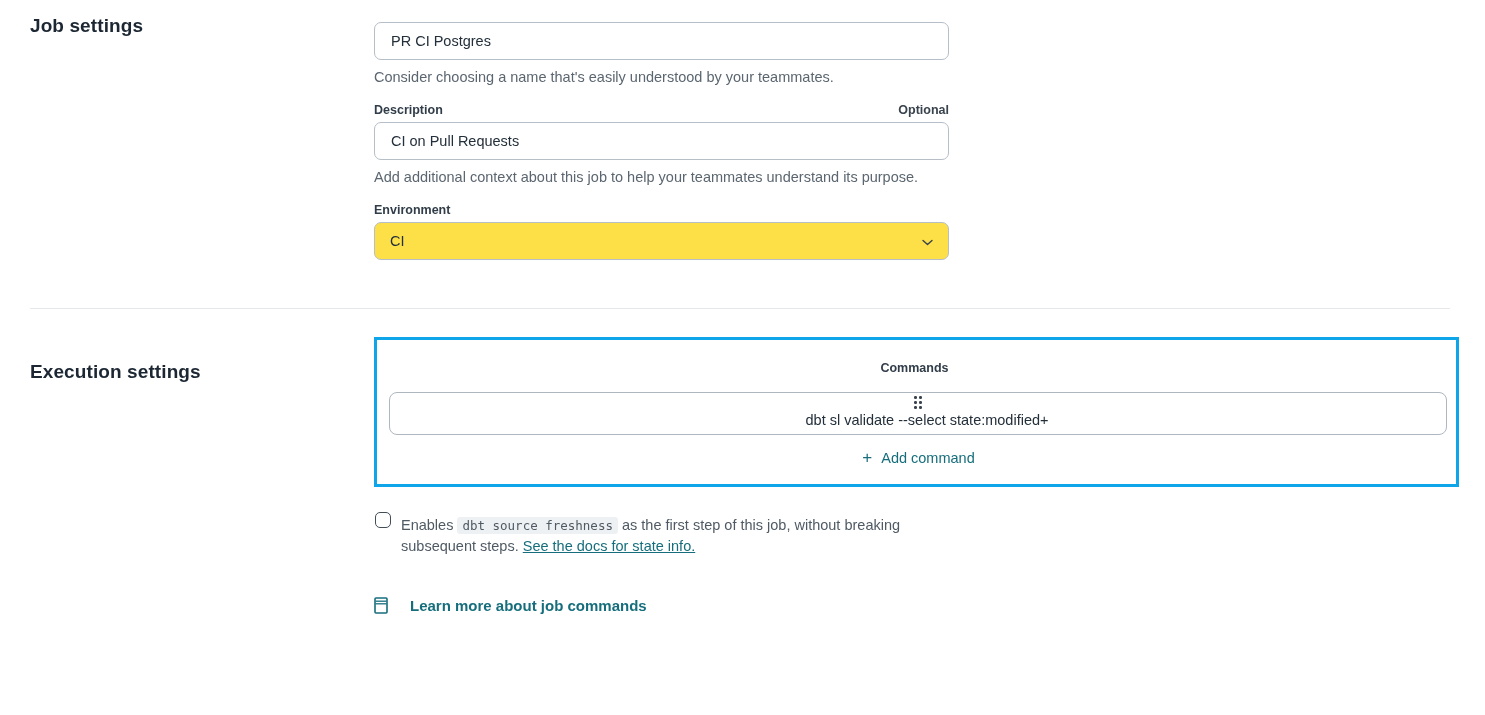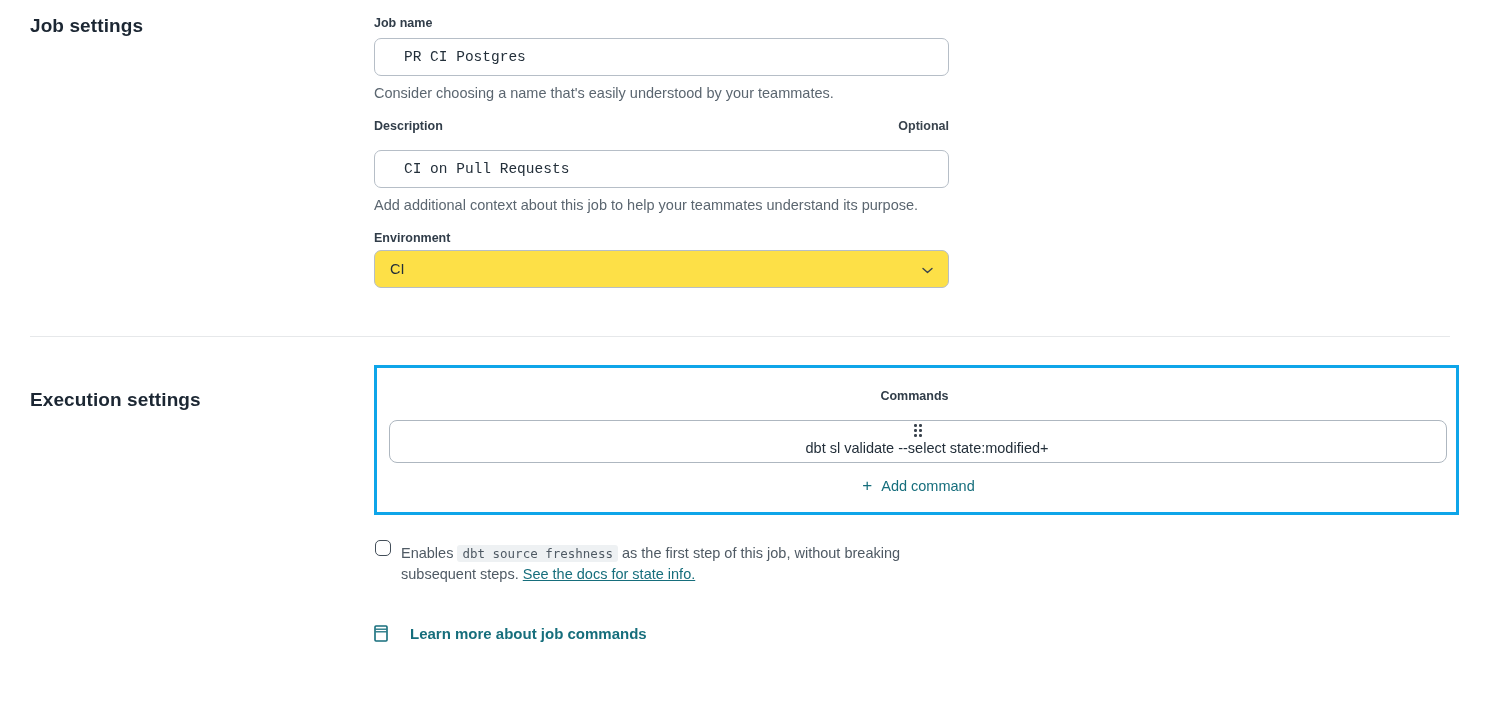--- a/index.html
+++ b/index.html
@@ -16,22 +16,22 @@
   .form-col { width: 575px; }
   .exec-col { width: 1087px; }
 
   .field-label { font-size: 12.5px; font-weight: 700; color: #313d49; line-height: 16px; }
   .label-row { display: flex; justify-content: space-between; align-items: baseline; }
   .optional-tag { font-size: 12.5px; font-weight: 600; color: #39434d; }
 
   .text-input {
     width: 100%; height: 38px; margin-top: 7px;
     border: 1px solid #b6bec7; border-radius: 7px;
-    padding: 0 29px; font-size: 14.5px; color: #232f3a;
-    font-family: Liberation Mono, monospace; background: #fff;
+    padding: 0 16px; font-size: 14.5px; color: #232f3a;
+    font-family: Liberation Sans, sans-serif; background: #fff;
     display: flex; align-items: center;
   }
   .helper-text { margin-top: 7px; font-size: 14.5px; color: #5b6670; line-height: 21px; }
   .field-gap { margin-top: 14px; }
 
   .select-box {
     width: 100%; height: 38px; margin-top: 4px;
     border: 1px solid #b6bec7; border-radius: 7px;
     padding: 0 15px; font-size: 14.5px; color: #232f3a; background: #fde047;
     display: flex; align-items: center; justify-content: space-between;
@@ -90,31 +90,30 @@
 <body>
 
 <div class="page">
 
   <div class="section section-1">
     <div class="left-col">
       <h1 class="section-heading">Job settings</h1>
     </div>
     <div class="form-col">
 
-      <div class="field-label">Job name</div>
       <div class="text-input">
         <span>PR CI Postgres</span>
       </div>
       <div class="helper-text">Consider choosing a name that's easily understood by your teammates.</div>
 
       <div class="label-row field-gap">
         <div class="field-label">Description</div>
         <div class="optional-tag">Optional</div>
       </div>
-      <div class="text-input" style="margin-top:16px">
+      <div class="text-input" style="margin-top:4px">
         <span>CI on Pull Requests</span>
       </div>
       <div class="helper-text">Add additional context about this job to help your teammates understand its purpose.</div>
 
       <div class="field-label field-gap">Environment</div>
       <div class="select-box">
         <span>CI</span>
         <span>
           <svg width="11" height="7" viewBox="0 0 11 7" fill="none">
             <polyline points="1,1.5 5.5,5.5 10,1.5" stroke="#39434d" stroke-width="1.4" fill="none" stroke-linecap="round" stroke-linejoin="round"></polyline>

